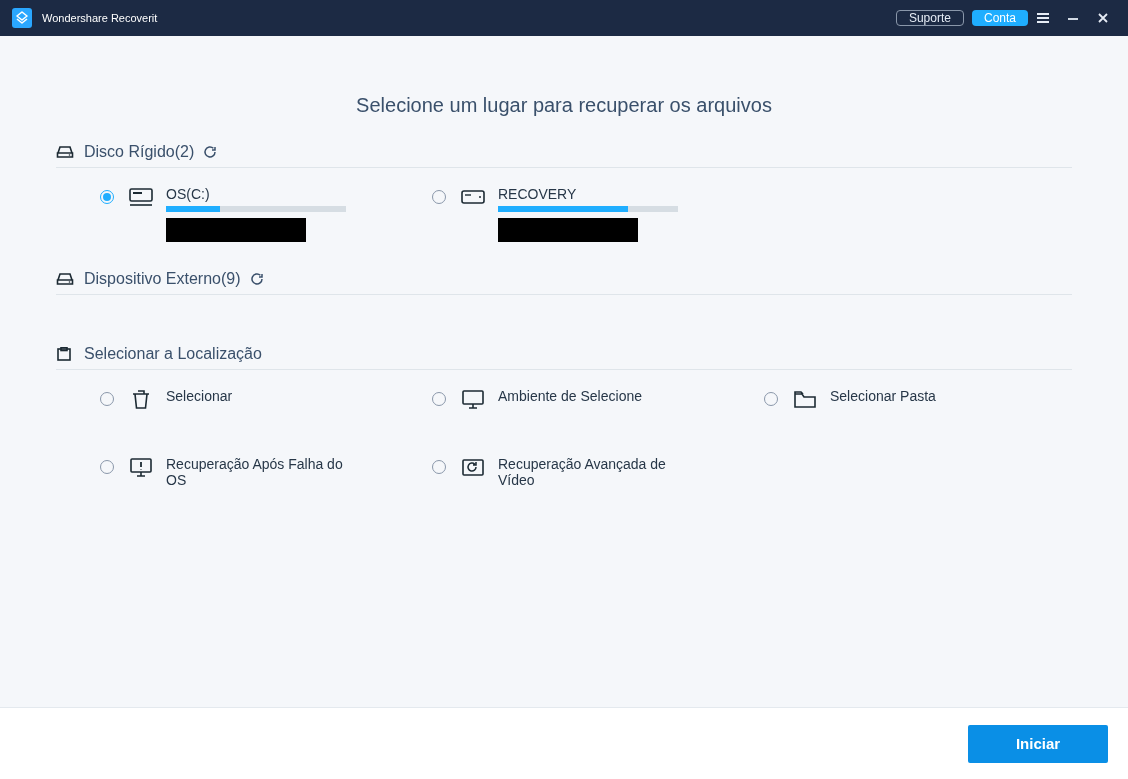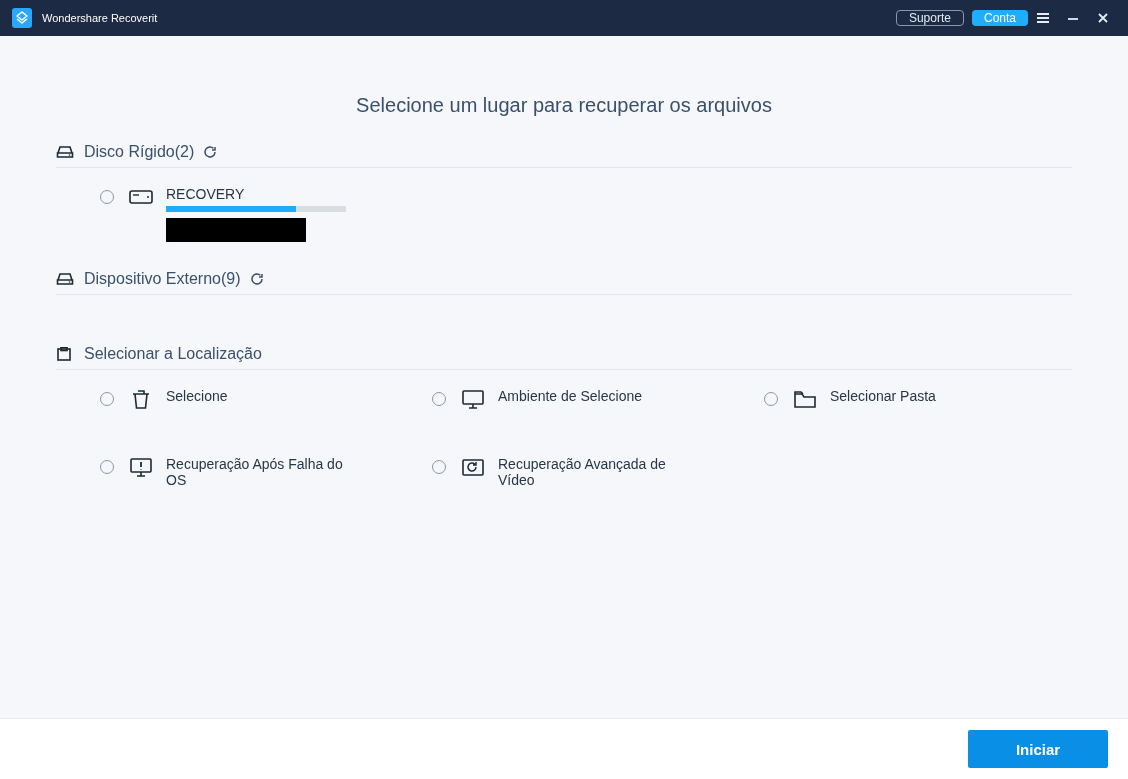--- a/index.html
+++ b/index.html
@@ -37,21 +37,21 @@
   .radio.checked::after { content: ""; width: 8px; height: 8px; border-radius: 50%; background: #1faeff; display: block; }
   .item-icon { width: 26px; height: 22px; margin-right: 12px; flex: 0 0 auto; display: flex; align-items: center; justify-content: center; }
   .item-icon svg { width: 26px; height: 22px; }
   .item-body { flex: 1; min-width: 0; }
   .item-title { font-size: 14px; color: #273748; margin-bottom: 4px; }
   .bar { width: 180px; height: 6px; background: #d6dde3; position: relative; margin-bottom: 6px; }
   .bar-fill { position: absolute; left: 0; top: 0; height: 100%; background: #1faeff; }
   .redact { width: 140px; height: 24px; background: #000; border: 2px solid #000; }
 
   
-  .footer { position: absolute; left: 0; right: 0; bottom: 0; height: 61px; background: #fff; border-top: 1px solid #e4e9ee; display: flex; align-items: center; justify-content: flex-end; padding: 0 20px; }
+  .footer { position: absolute; left: 0; right: 0; bottom: 0; height: 72px; background: #fff; border-top: 1px solid #e4e9ee; display: flex; align-items: center; justify-content: flex-end; padding: 0 20px; }
   .start-btn { width: 140px; height: 38px; background: #0a8fe6; color: #fff; font-size: 15px; font-weight: 600; border: none; border-radius: 2px; cursor: pointer; }
 
   .stroke-dark { stroke: #1c2a33; fill: none; stroke-width: 1.6; }
 </style>
 </head>
 <body>
 
 <div class="titlebar">
   <div class="logo">
     <svg viewBox="0 0 14 14">
@@ -92,20 +92,37 @@
       </span>
       <span class="sh-label">Disco Rígido(2)</span>
       <span class="refresh">
         <svg viewBox="0 0 14 14">
             <path d="M12 7a5 5 0 1 1-1.6-3.7M12 2v3h-3" fill="none" stroke="#3a506b" stroke-width="1.5"></path>
           </svg>
       </span>
     </div>
     <div class="grid3">
 
+      <div class="item">
+        <span class="radio checked"></span>
+        <span class="item-icon">
+          <svg viewBox="0 0 26 22">
+              <rect x="2" y="3" width="22" height="12" rx="1.5" class="stroke-dark"></rect>
+              <rect x="5" y="6" width="9" height="2" fill="#1c2a33"></rect>
+              <path d="M2 19h22" stroke="#1c2a33" stroke-width="1.6"></path>
+            </svg>
+        </span>
+        <div class="item-body">
+          <div class="item-title">OS(C:)</div>
+          <div class="bar">
+              <div class="bar-fill" style="width:30%"></div>
+            </div>
+          <div class="redact"></div>
+        </div>
+      </div>
 
       <div class="item">
         <span class="radio"></span>
         <span class="item-icon">
           <svg viewBox="0 0 26 22">
               <rect x="2" y="5" width="22" height="12" rx="2" class="stroke-dark"></rect>
               <circle cx="20" cy="11" r="1" fill="#1c2a33"></circle>
               <path d="M5 9h6" stroke="#1c2a33" stroke-width="1.4"></path>
             </svg>
         </span>
@@ -151,21 +168,21 @@
     </div>
     <div class="grid3">
       <div class="item">
         <span class="radio"></span>
         <span class="item-icon">
           <svg viewBox="0 0 26 22">
               <path class="stroke-dark" d="M7 6h12l-1.5 14h-9z M5 6h16 M10 3h6v3"></path>
             </svg>
         </span>
         <div class="item-body">
-            <div class="item-title">Selecione</div>
+            <div class="item-title">Selecionar</div>
           </div>
       </div>
       <div class="item">
         <span class="radio"></span>
         <span class="item-icon">
           <svg viewBox="0 0 26 22">
               <rect x="3" y="3" width="20" height="13" rx="1" class="stroke-dark"></rect>
               <path d="M9 20h8 M13 16v4" stroke="#1c2a33" stroke-width="1.6"></path>
             </svg>
         </span>

